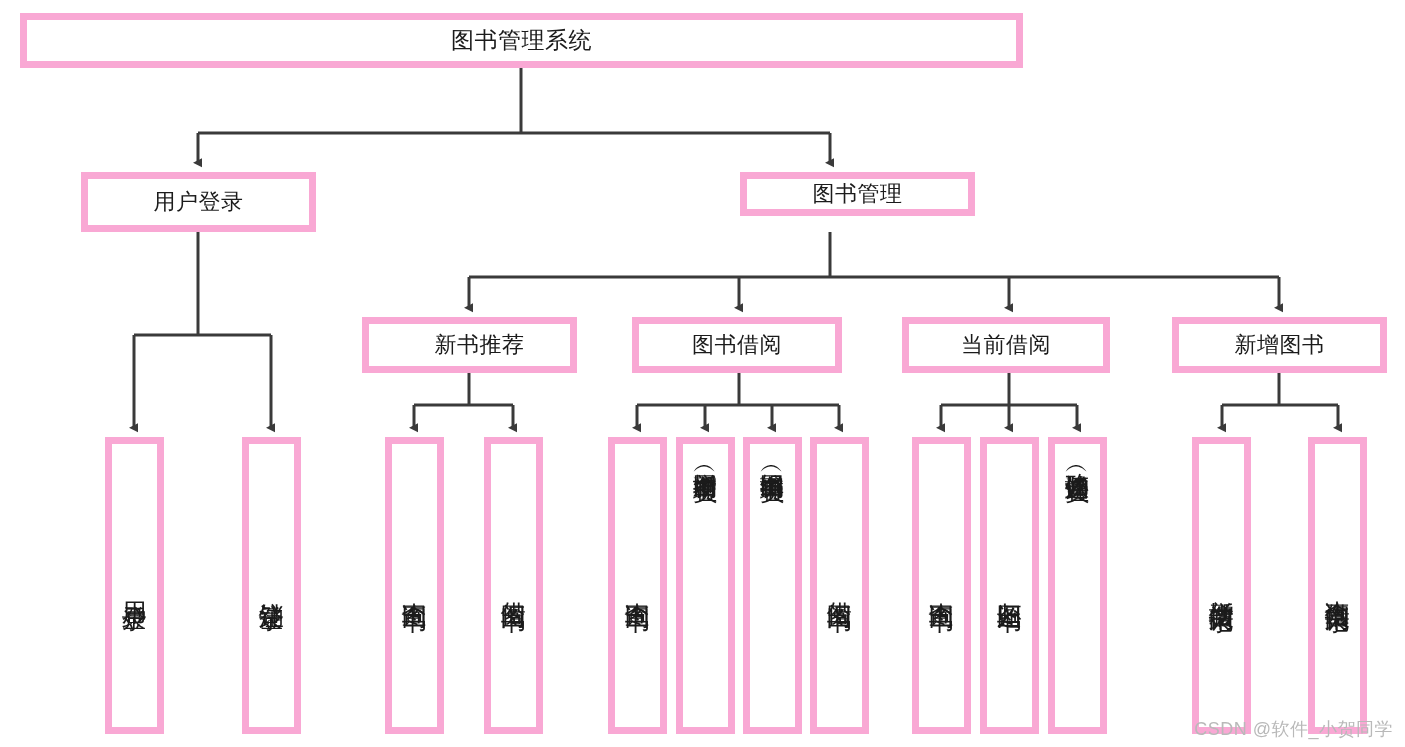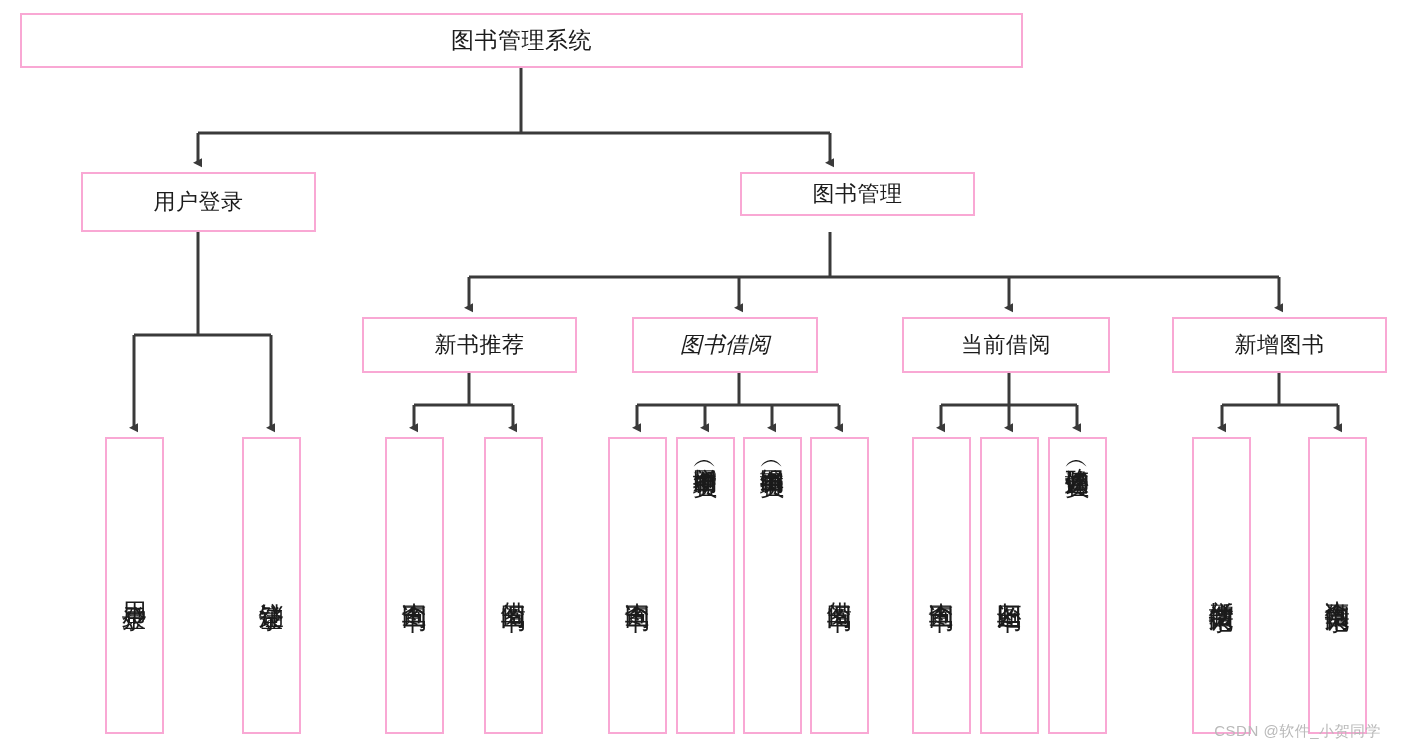--- a/index.html
+++ b/index.html
@@ -23,21 +23,21 @@
     left: 0;
     top: 0;
     width: 1405px;
     height: 747px;
     pointer-events: none;
   }
   .node {
     position: absolute;
     box-sizing: border-box;
     background: #ffffff;
-    border: 2px solid #f9a8d4;
+    border: 7px solid #f9a8d4;
     display: flex;
     align-items: center;
     justify-content: center;
     color: #1b1b1b;
     z-index: 2;
   }
   .node .lbl {
     display: block;
     text-align: center;
     line-height: 1.18;
@@ -67,23 +67,23 @@
   .node.v.tall .lbl {
     font-size: 24px;
     letter-spacing: 1px;
   }
   .node.v.centerv {
     align-items: center;
     padding-top: 0;
   }
   .watermark {
     position: absolute;
-    right: 24px;
+    right: 12px;
     bottom: 6px;
-    font-size: 15px;
+    font-size: 18px;
     color: #b9b9b9;
     letter-spacing: 0.5px;
     z-index: 5;
     white-space: nowrap;
   }
 </style>
 </head>
 <body>
 
 <div id="canvas">
@@ -145,21 +145,21 @@
   <div class="node h" style="left:81px; top:172px; width:235px; height:60px;">
     <span class="lbl">用户登录</span>
   </div>
   <div class="node h" style="left:740px; top:172px; width:235px; height:44px;">
     <span class="lbl">图书管理</span>
   </div>
 
   <div class="node h" style="left:362px; top:317px; width:215px; height:56px;padding-left:20px;">
     <span class="lbl">新书推荐</span>
   </div>
-  <div class="node h" style="left:632px; top:317px; width:186px; height:56px;font-style:italic;">
+  <div class="node h" style="left:632px; top:317px; width:210px; height:56px;">
     <span class="lbl">图书借阅</span>
   </div>
   <div class="node h" style="left:902px; top:317px; width:208px; height:56px;">
     <span class="lbl">当前借阅</span>
   </div>
   <div class="node h" style="left:1172px; top:317px; width:215px; height:56px;">
     <span class="lbl">新增图书</span>
   </div>
 
   <div class="node v centerv" style="left:105px; top:437px; width:59px; height:297px;">

